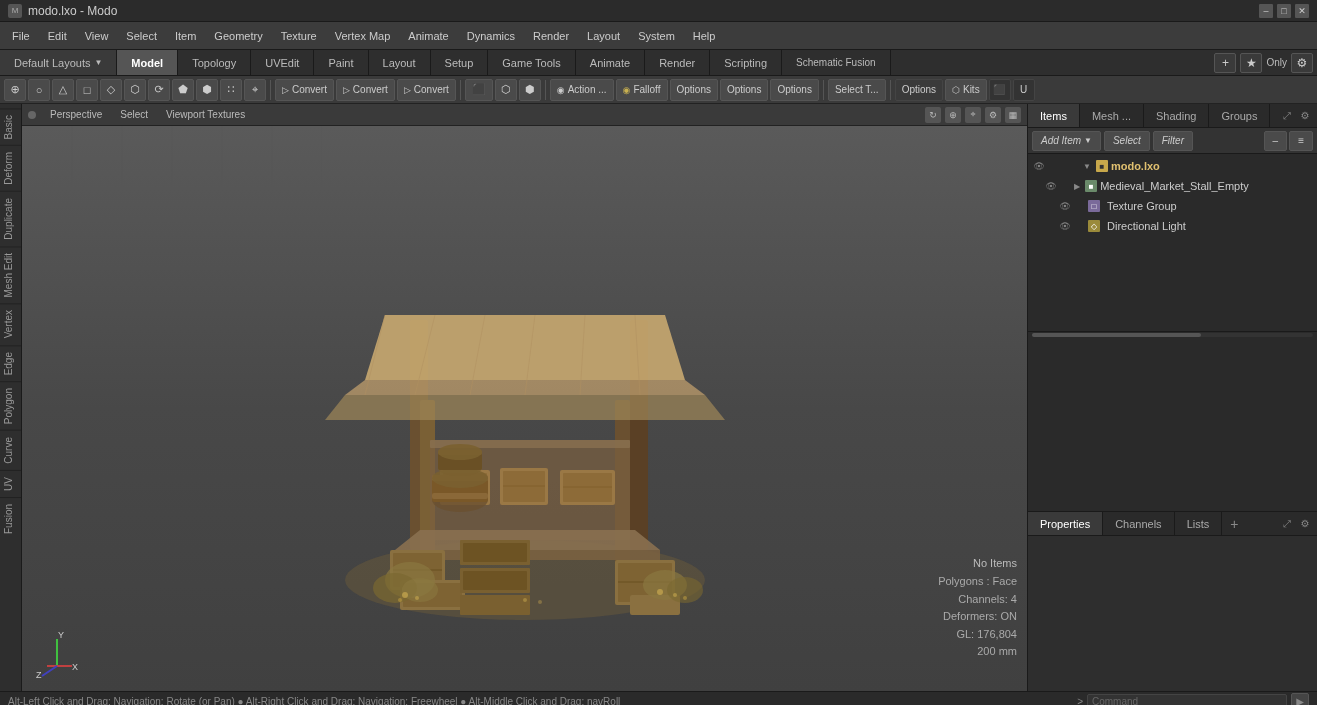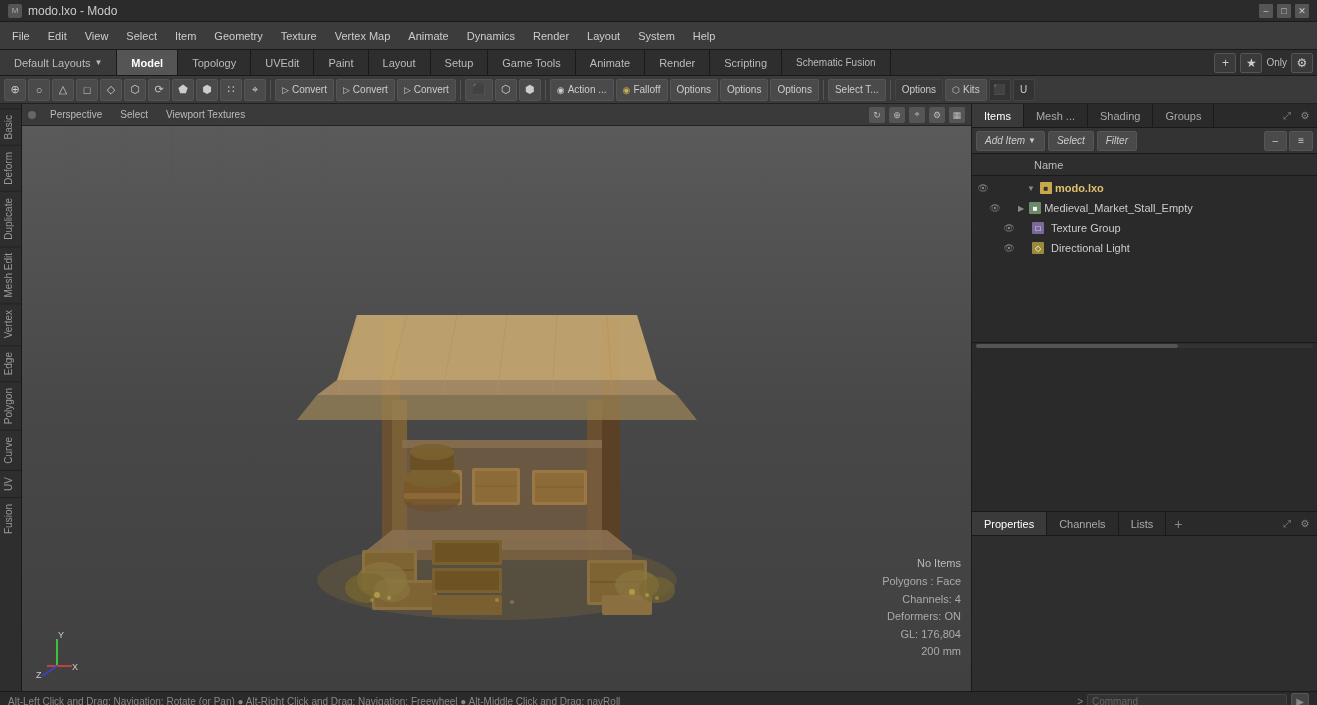--- a/index.html
+++ b/index.html
@@ -245,21 +245,21 @@
     #axes-widget {
       position: absolute;
       bottom: 10px;
       left: 10px;
       width: 50px;
       height: 50px;
     }
 
     
     #right-panel {
-      width: 346px;
+      width: 290px;
       background: #2e2e2e;
       border-left: 1px solid #1a1a1a;
       display: flex;
       flex-direction: column;
     }
 
     
     #panel-tabs {
       height: 24px;
       background: #2a2a2a;
@@ -837,27 +837,20 @@
       </div>
       <div class="items-btn">
         <span>Filter</span>
       </div>
       <div style="margin-left:auto;display:flex;gap:2px;">
         <div class="items-btn">–</div>
         <div class="items-btn">≡</div>
       </div>
     </div>
 
-    <div id="items-list-header">
-
-      <div style="width:14px;"></div>
-      <div style="width:14px;margin-left:4px;"></div>
-      <div style="width:14px;"></div>
-      <div class="list-header-name">Name</div>
-    </div>
 
     <div id="items-list" style="flex:1;max-height:200px;">
 
       <div class="items-list-row">
         <div class="eye-icon">👁</div>
         <div style="width:14px;display:flex;align-items:center;justify-content:center;font-size:8px;color:#888;"></div>
         <div style="width:14px;display:flex;align-items:center;justify-content:center;font-size:8px;color:#888;"></div>
         <span style="font-size:8px;color:#888;margin-right:2px;">▼</span>
         <div class="item-type-icon item-type-file">■</div>
         <span class="item-name bold">modo.lxo</span>

